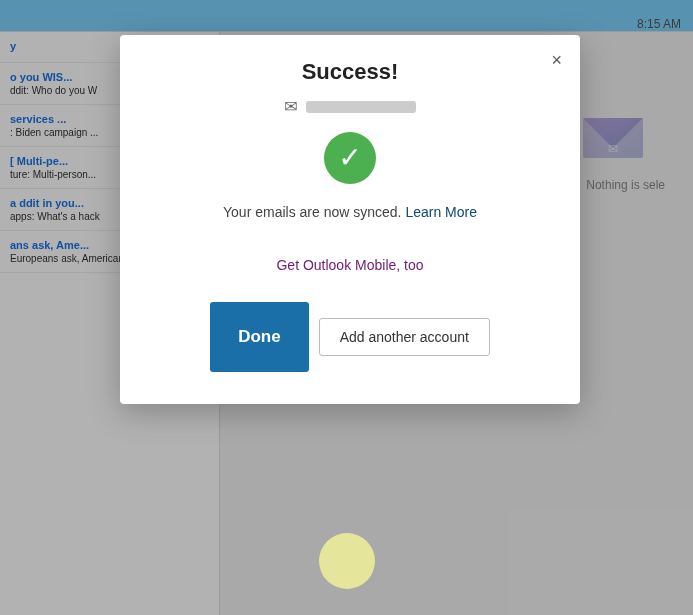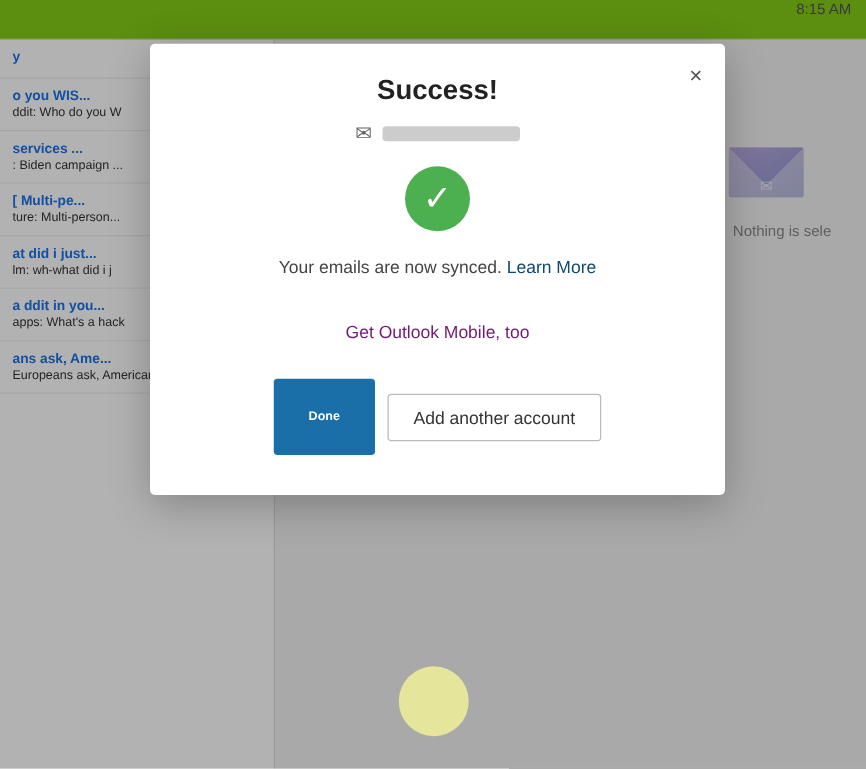--- a/index.html
+++ b/index.html
@@ -15,24 +15,24 @@
     
     .background {
       position: absolute;
       inset: 0;
       background: #f3f3f3;
       z-index: 0;
     }
 
     .bg-topbar {
       height: 32px;
-      background: #84cc16;
+      background: #7dd3fc;
       border-bottom: 1px solid #ddd;
       display: flex;
-      align-items: flex-start;
+      align-items: flex-end;
       justify-content: flex-end;
       padding-right: 12px;
       font-size: 12px;
       color: #555;
     }
 
     .bg-content {
       display: flex;
       height: calc(615px - 32px);
     }
@@ -203,21 +203,21 @@
       align-items: center;
       margin-top: 8px;
     }
 
     .btn-done {
       background: #1a6fa8;
       color: #fff;
       border: none;
       border-radius: 3px;
       padding: 25px 28px;
-      font-size: 10px;
+      font-size: 17px;
       font-weight: 600;
       cursor: pointer;
       min-width: 80px;
     }
 
     .btn-add-account {
       background: #fff;
       color: #333;
       border: 1px solid #bbb;
       border-radius: 3px;
@@ -260,25 +260,20 @@
       </div>
       <div class="bg-email-item">
         <span class="date">Sat</span>
         <span class="sender">services ...</span>
         <div class="subject">: Biden campaign ...</div>
       </div>
       <div class="bg-email-item">
         <span class="date">Fr</span>
         <span class="sender">[ Multi-pe...</span>
         <div class="subject">ture: Multi-person...</div>
-      </div>
-      <div class="bg-email-item">
-        <span class="date">Fri</span>
-        <span class="sender">at did i just...</span>
-        <div class="subject">lm: wh-what did i j</div>
       </div>
       <div class="bg-email-item">
         <span class="sender">a ddit in you...</span>
         <div class="subject">apps: What's a hack</div>
       </div>
       <div class="bg-email-item">
         <span class="sender">ans ask, Ame...</span>
         <div class="subject">Europeans ask, American...</div>
       </div>
     </div>

